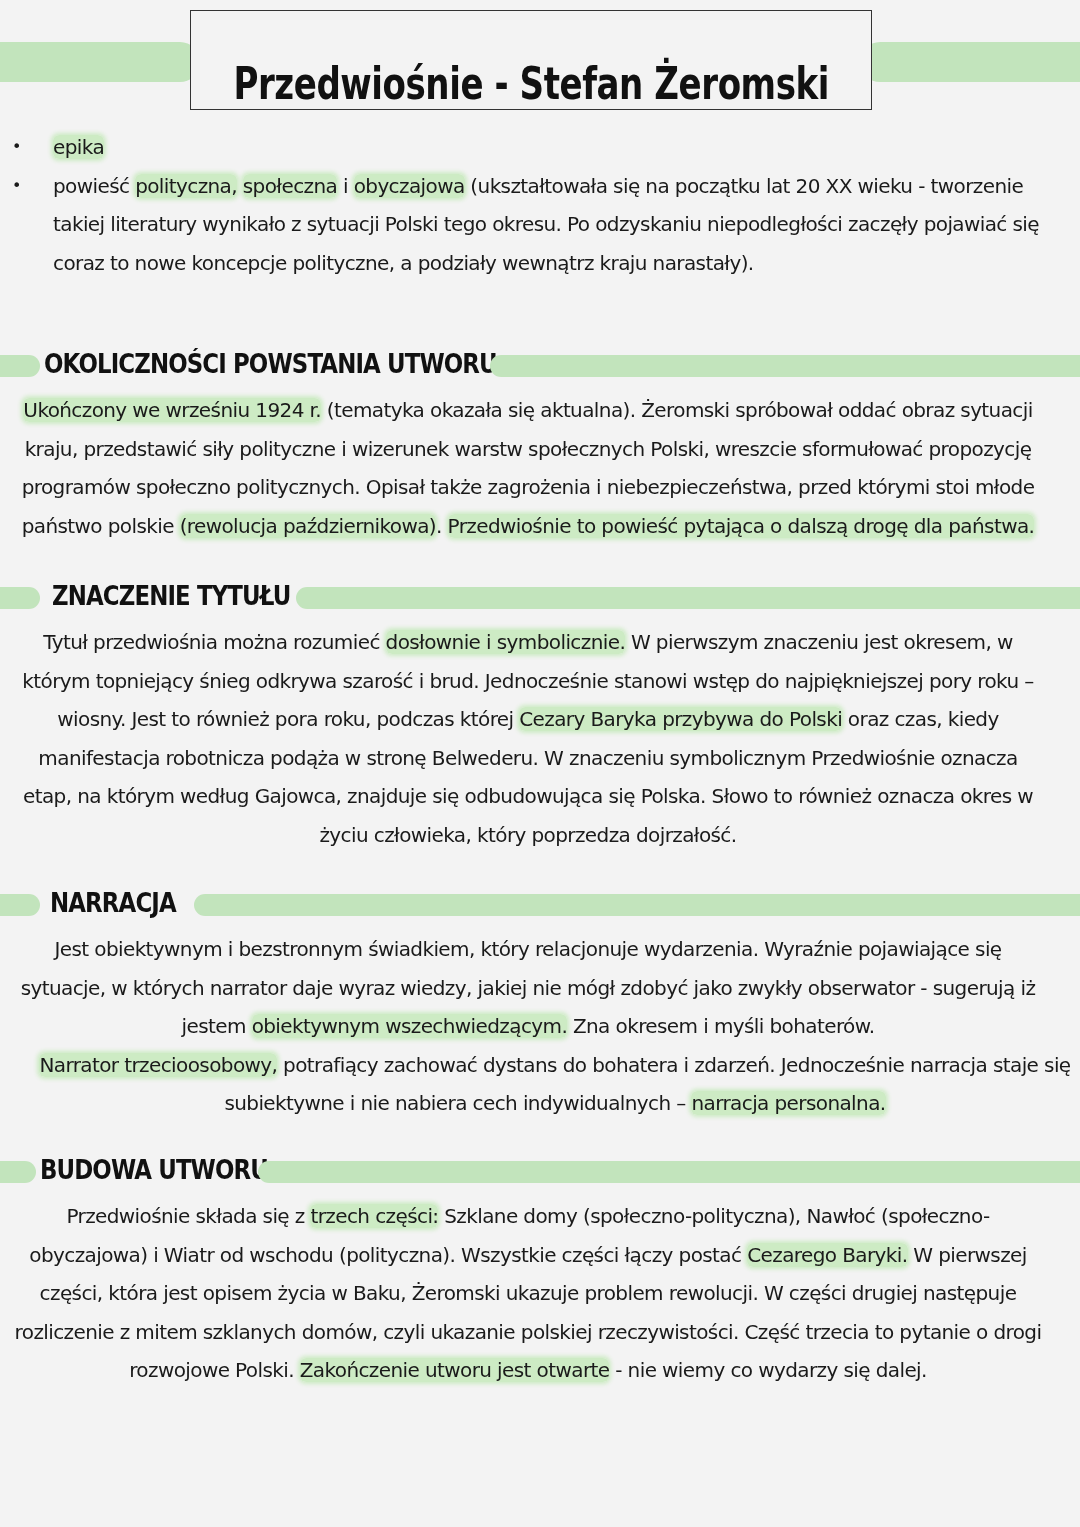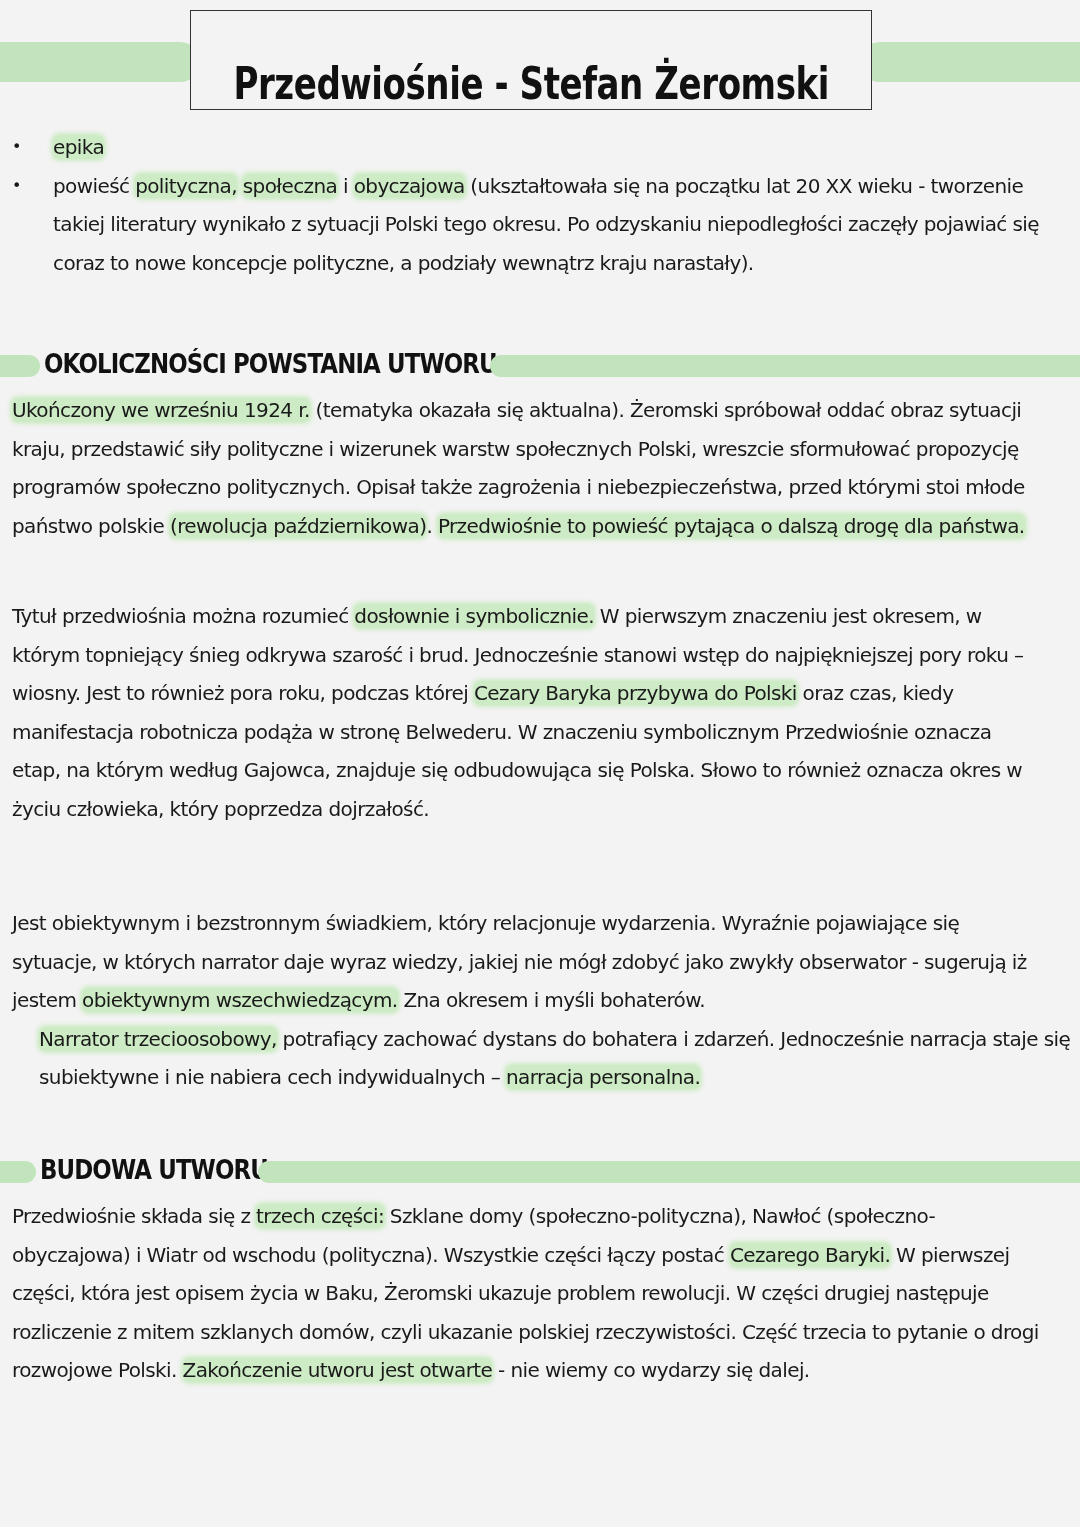--- a/index.html
+++ b/index.html
@@ -32,21 +32,21 @@
   .bullets li::before { content: "•"; position: absolute; left: 2px; top: 0; font-size: 16px; }
   .section { position: absolute; left: 0; width: 1080px; }
   .sec-head { position: relative; height: 26px; }
   .sec-head .bar-l, .sec-head .bar-r { position: absolute; top: 0; height: 22px; background: #c2e4bc; }
   .sec-head .bar-l { left: 0; border-radius: 0 12px 12px 0; }
   .sec-head .bar-r { right: 0; border-radius: 12px 0 0 12px; }
   .sec-head .heading {
     position: absolute; top: -6px; font-size: 26px; font-weight: bold; white-space: nowrap;
     letter-spacing: -1px; transform: scaleX(0.88); transform-origin: left center; color: #111;
   }
-  .para { padding: 10px 12px 0 12px; font-size: 20px; line-height: 38.5px; letter-spacing: -0.6px; width: 1056px; box-sizing: border-box; }
+  .para { padding: 10px 12px 0 12px; font-size: 20px; line-height: 38.5px; letter-spacing: -0.6px; width: 1056px; box-sizing: border-box; text-align: center; }
   .hl { background: #cdebc4; border-radius: 6px; box-shadow: 0 0 4px 2px #cdebc4; }
 </style>
 </head>
 <body>
 
 <div class="title-bar left"></div>
 <div class="title-bar right"></div>
 <div class="title-box">
   <span class="title-text">Przedwiośnie - Stefan Żeromski</span>
 </div>
@@ -59,24 +59,34 @@
 <div class="section" style="top:355px;">
   <div class="sec-head">
     <div class="bar-l" style="width:40px;"></div>
     <span class="heading" style="left:44px;">OKOLICZNOŚCI POWSTANIA UTWORU</span>
     <div class="bar-r" style="left:490px;"></div>
   </div>
   <div class="para"><span class="hl">Ukończony we wrześniu 1924 r.</span><span> (tematyka okazała się aktualna). Żeromski spróbował oddać obraz sytuacji kraju, przedstawić siły polityczne i wizerunek warstw społecznych Polski, wreszcie sformułować propozycję programów społeczno politycznych. Opisał także zagrożenia i niebezpieczeństwa, przed którymi stoi młode państwo polskie </span><span class="hl">(rewolucja październikowa)</span><span>. </span><span class="hl">Przedwiośnie to powieść pytająca o dalszą drogę dla państwa.</span></div>
 </div>
 
 <div class="section" style="top:587px;">
+  <div class="sec-head">
+    <div class="bar-l" style="width:40px;"></div>
+    <span class="heading" style="left:52px;">ZNACZENIE TYTUŁU</span>
+    <div class="bar-r" style="left:296px;"></div>
+  </div>
   <div class="para"><span>Tytuł przedwiośnia można rozumieć </span><span class="hl">dosłownie i symbolicznie.</span><span> W pierwszym znaczeniu jest okresem, w którym topniejący śnieg odkrywa szarość i brud. Jednocześnie stanowi wstęp do najpiękniejszej pory roku – wiosny. Jest to również pora roku, podczas której </span><span class="hl">Cezary Baryka przybywa do Polski</span><span> oraz czas, kiedy manifestacja robotnicza podąża w stronę Belwederu. W znaczeniu symbolicznym Przedwiośnie oznacza etap, na którym według Gajowca, znajduje się odbudowująca się Polska. Słowo to również oznacza okres w życiu człowieka, który poprzedza dojrzałość.</span></div>
 </div>
 
 <div class="section" style="top:894px;">
+  <div class="sec-head">
+    <div class="bar-l" style="width:40px;"></div>
+    <span class="heading" style="left:50px;">NARRACJA</span>
+    <div class="bar-r" style="left:194px;"></div>
+  </div>
   <div class="para"><span>Jest obiektywnym i bezstronnym świadkiem, który relacjonuje wydarzenia. Wyraźnie pojawiające się sytuacje, w których narrator daje wyraz wiedzy, jakiej nie mógł zdobyć jako zwykły obserwator - sugerują iż jestem </span><span class="hl">obiektywnym wszechwiedzącym.</span><span> Zna okresem i myśli bohaterów.</span></div>
   <div class="para" style="padding-top:0;margin-left:27px;"><span class="hl">Narrator trzecioosobowy,</span><span> potrafiący zachować dystans do bohatera i zdarzeń. Jednocześnie narracja staje się subiektywne i nie nabiera cech indywidualnych – </span><span class="hl">narracja personalna.</span></div>
 </div>
 
 <div class="section" style="top:1161px;">
   <div class="sec-head">
     <div class="bar-l" style="width:36px;"></div>
     <span class="heading" style="left:40px;">BUDOWA UTWORU</span>
     <div class="bar-r" style="left:258px;"></div>
   </div>

